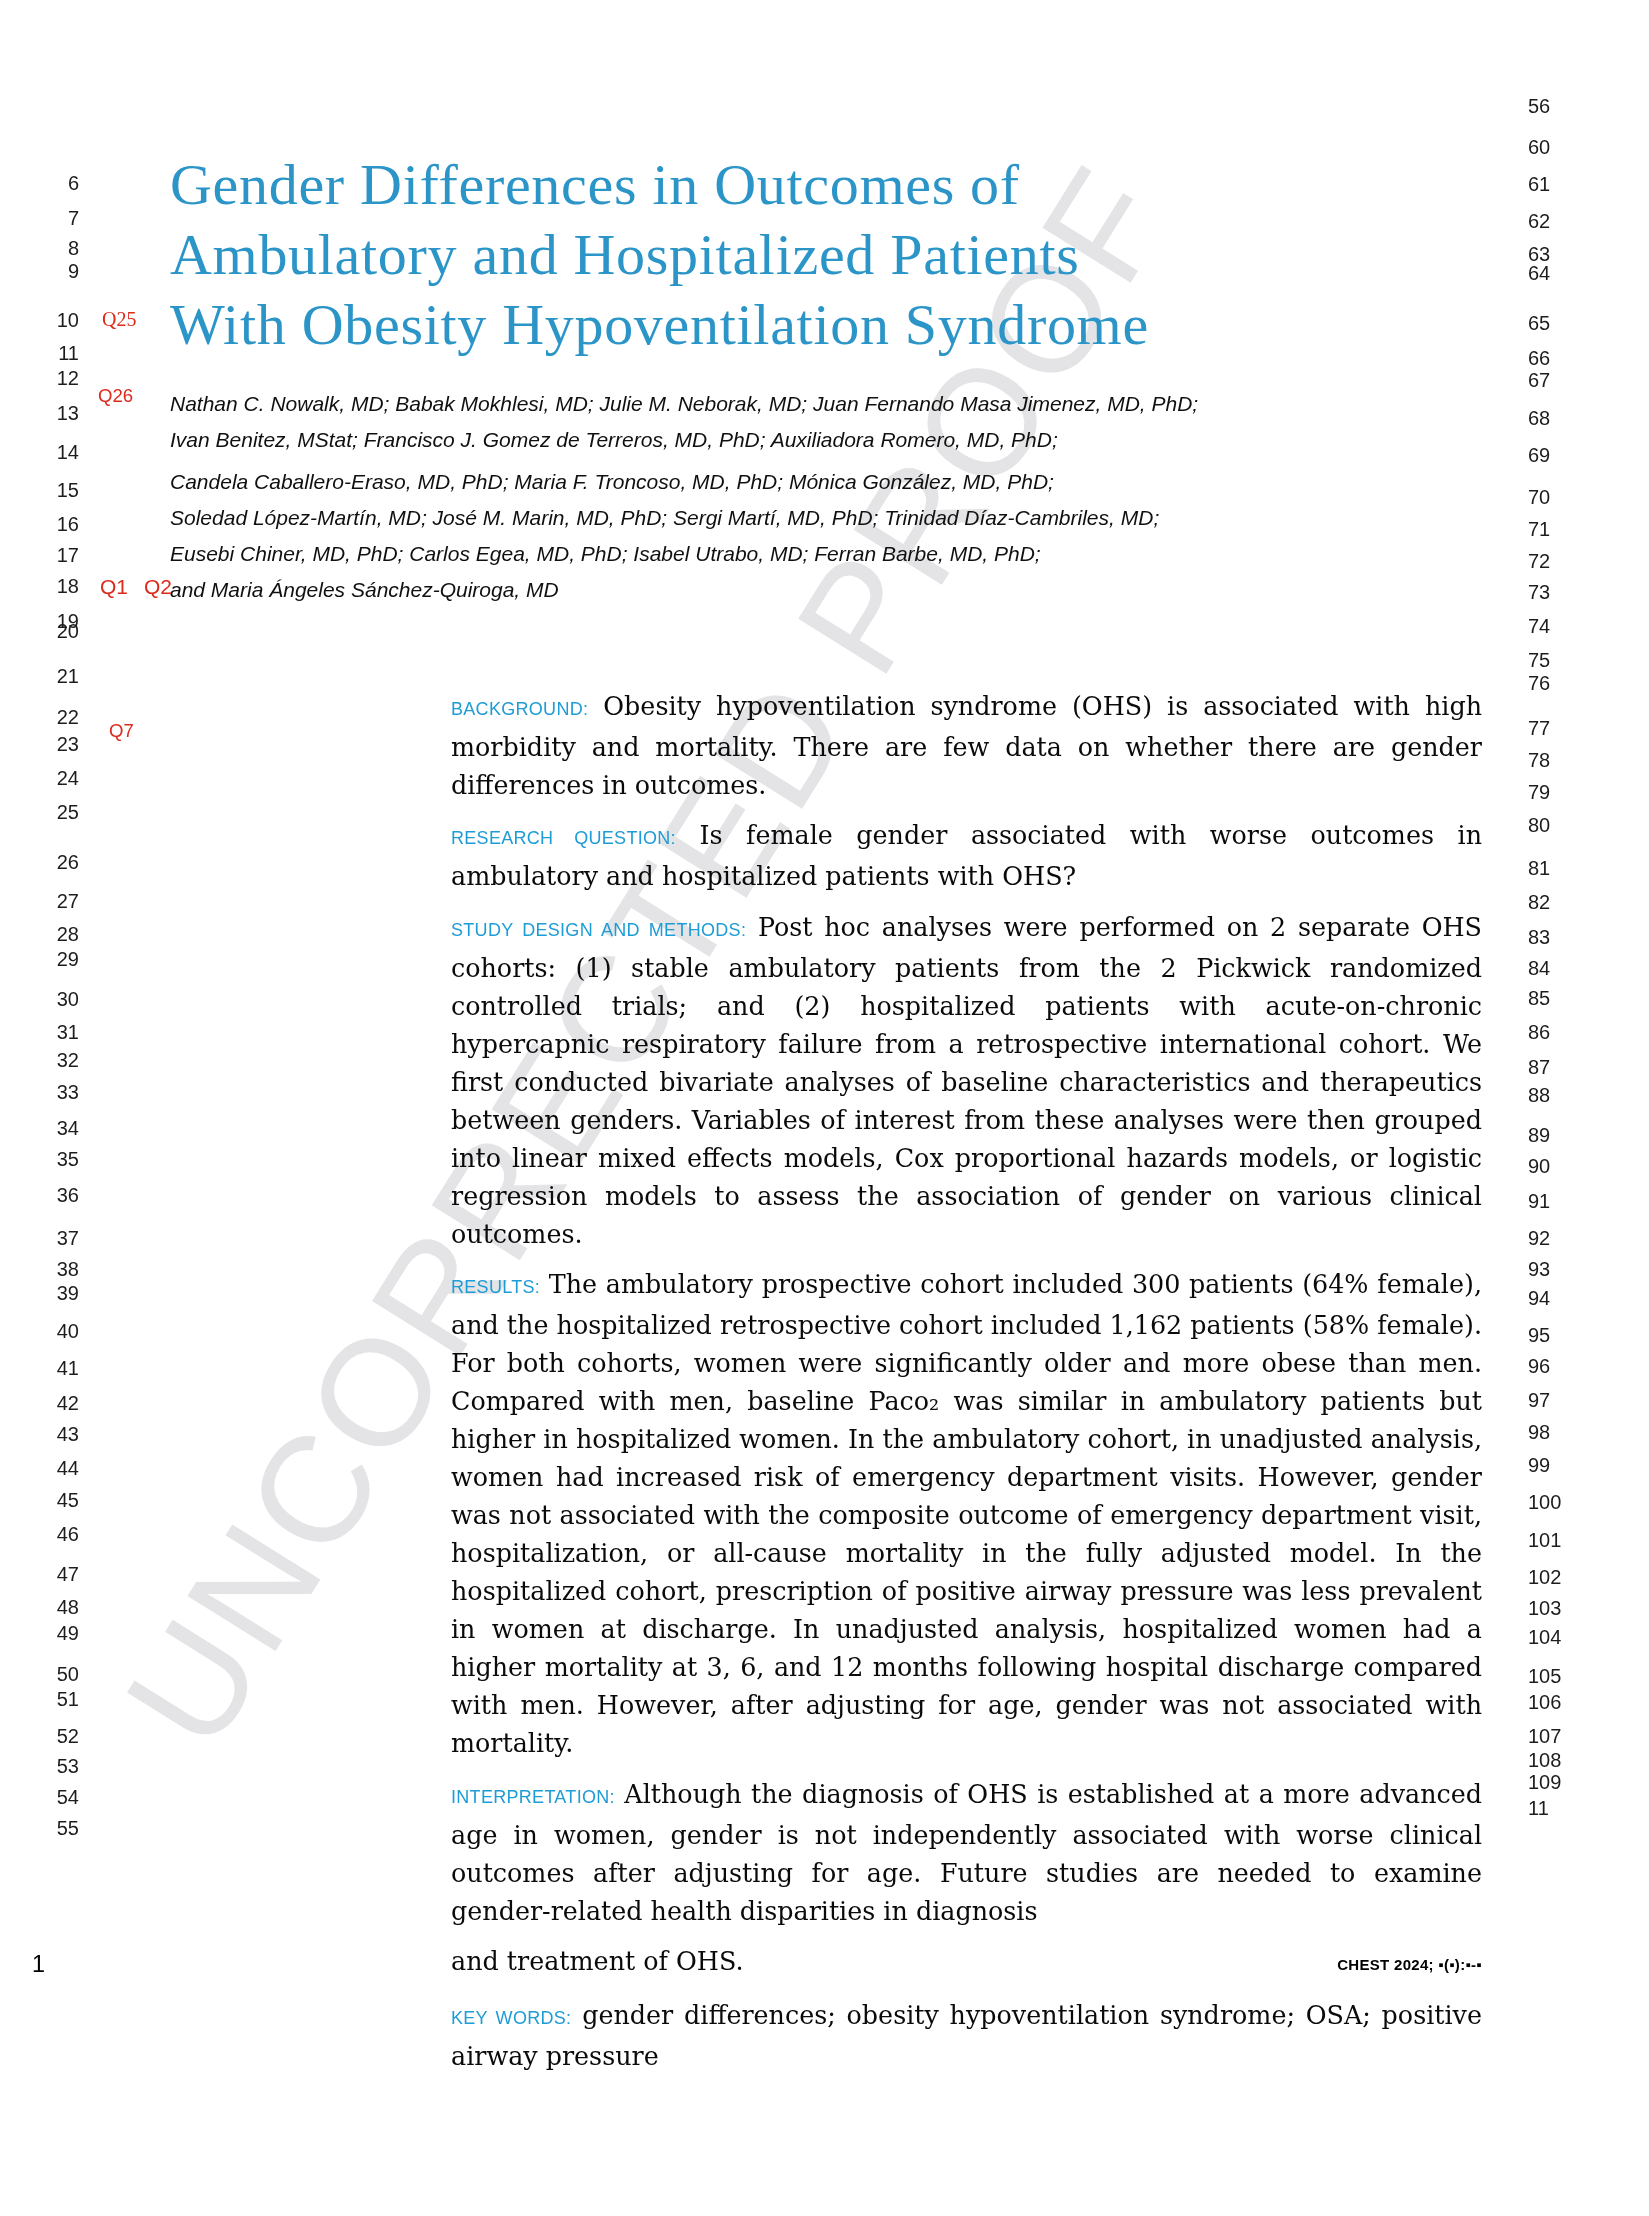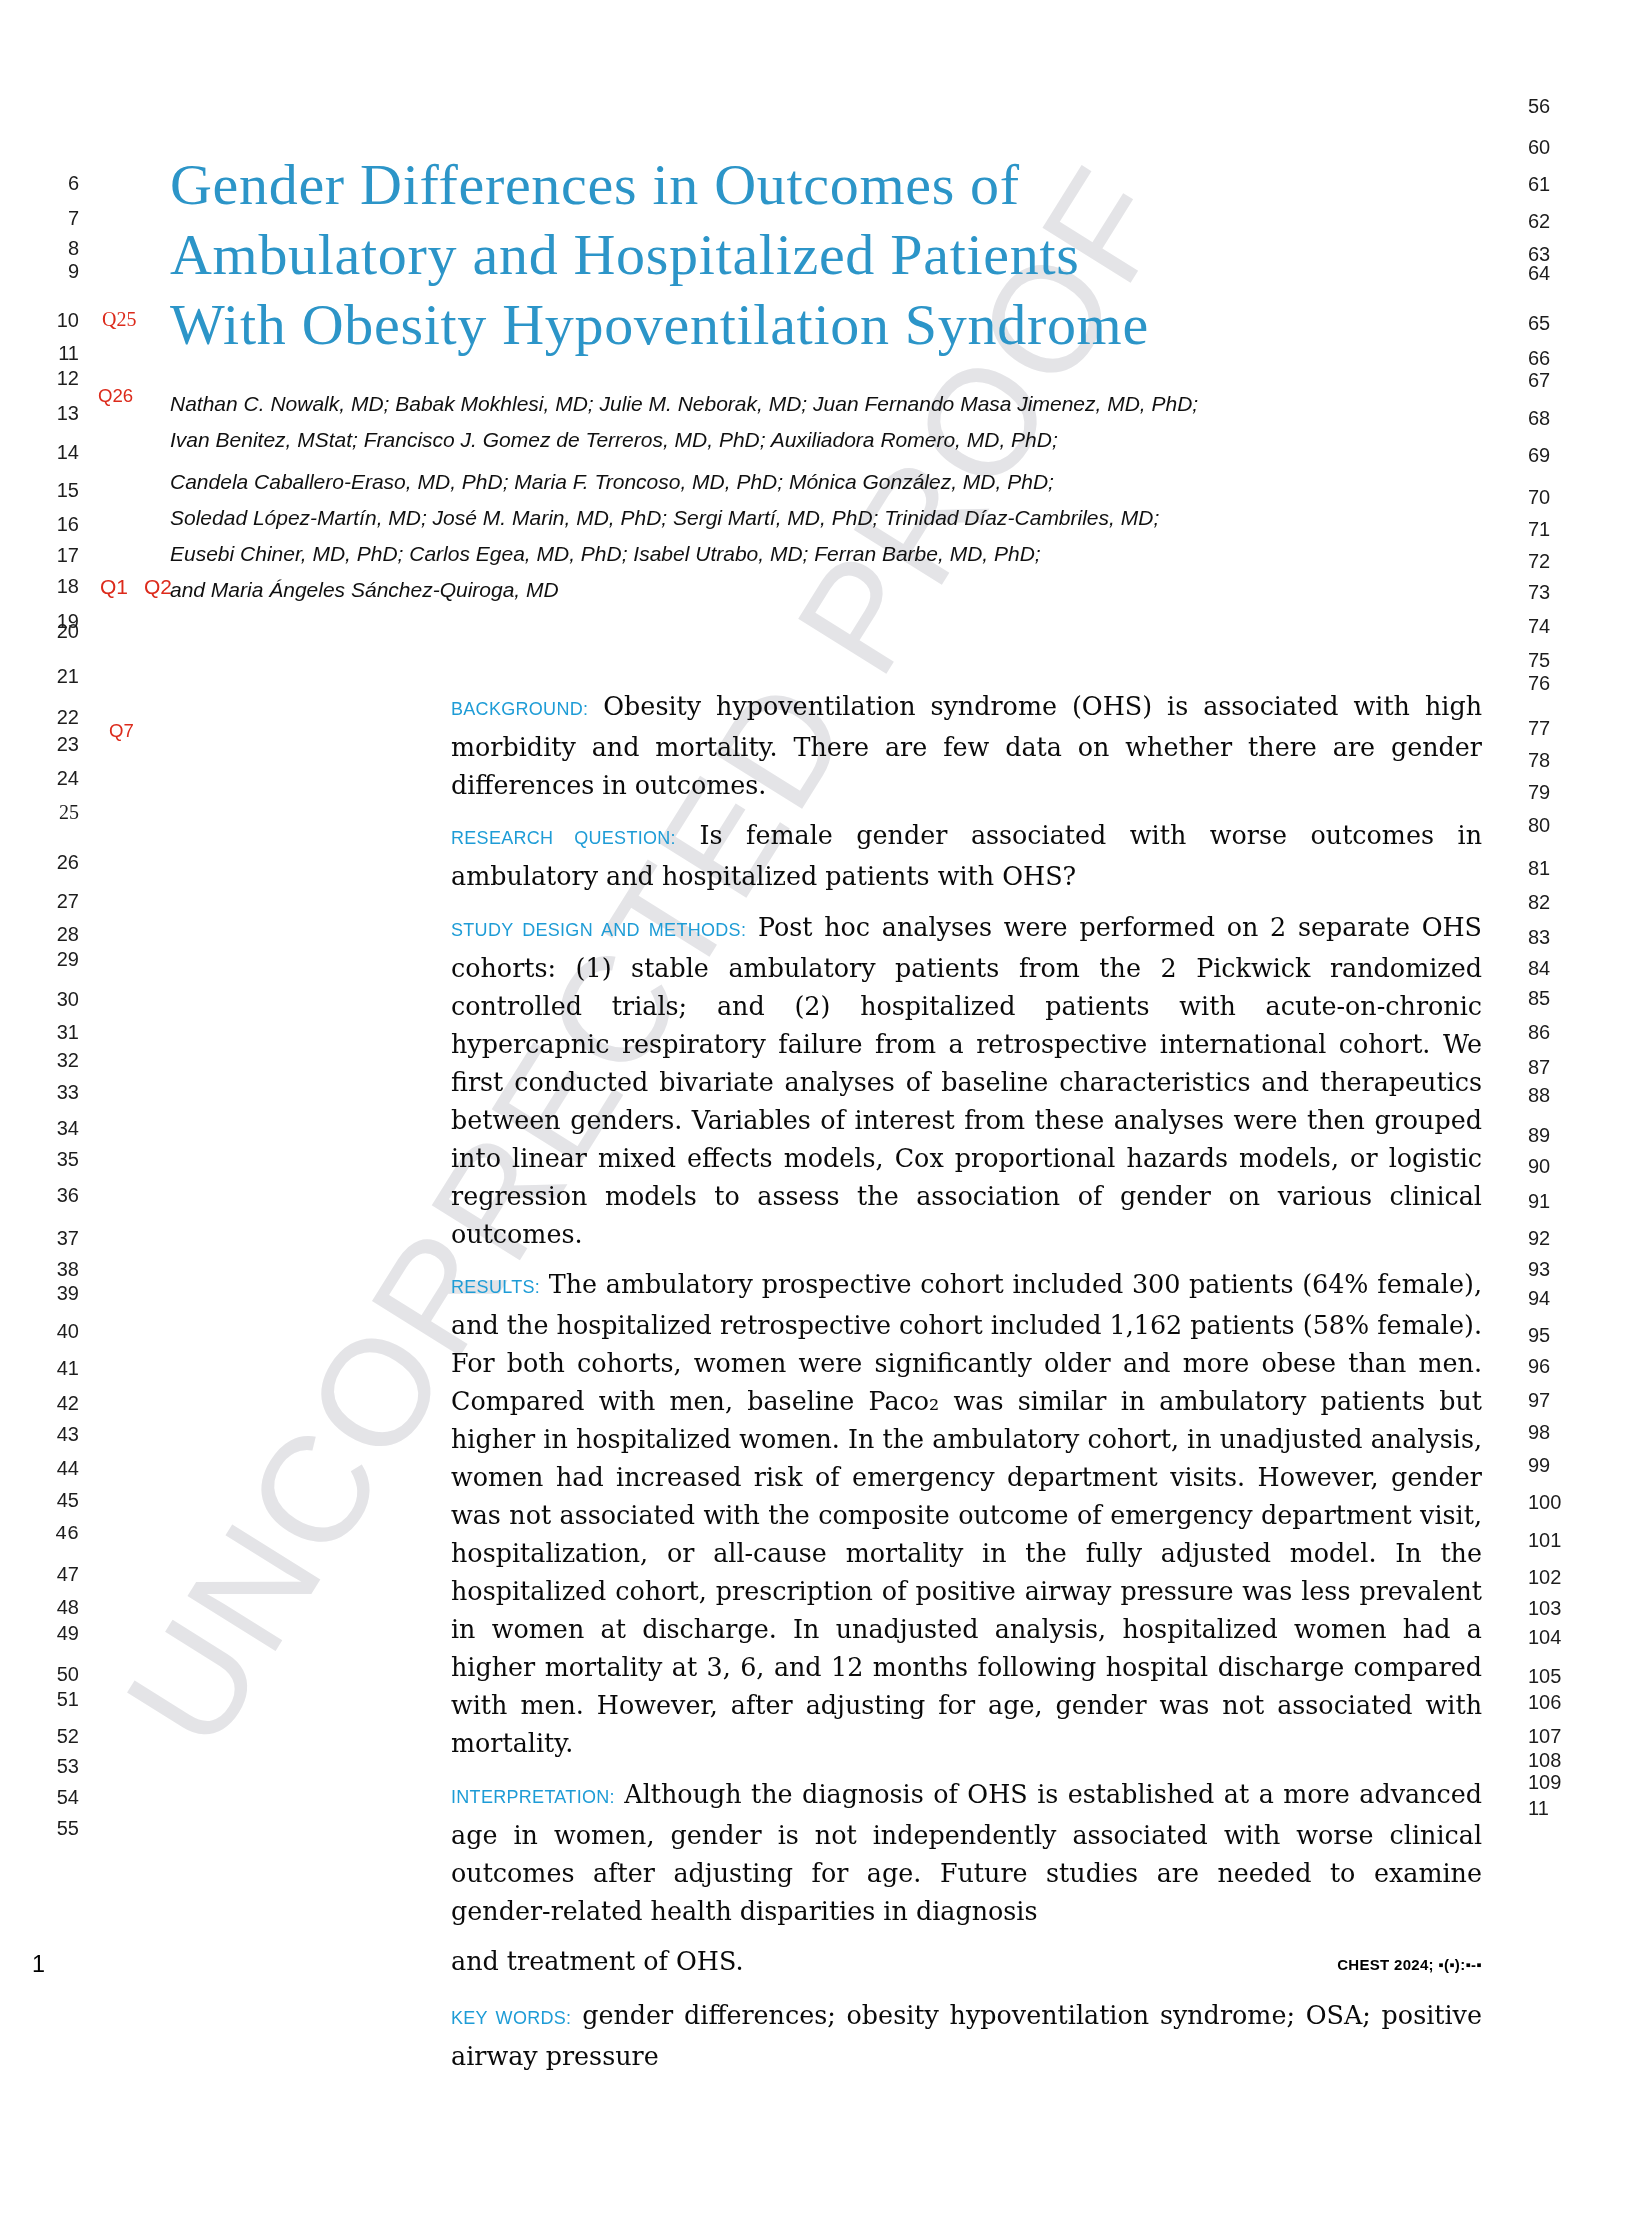--- a/index.html
+++ b/index.html
@@ -178,42 +178,42 @@
       <span class="lnum left" style="top: 480px;">15</span>
       <span class="lnum left" style="top: 514px;">16</span>
       <span class="lnum left" style="top: 545px;">17</span>
       <span class="lnum left" style="top: 576px;">18</span>
       <span class="lnum left" style="top: 611px;">19</span>
       <span class="lnum left" style="top: 621px;">20</span>
       <span class="lnum left" style="top: 666px;">21</span>
       <span class="lnum left" style="top: 707px;">22</span>
       <span class="lnum left" style="top: 734px;">23</span>
       <span class="lnum left" style="top: 768px;">24</span>
-      <span class="lnum left" style="top: 802px; font-family: Liberation Serif, serif;">25</span>
+      <span class="lnum left" style="top: 802px;">25</span>
       <span class="lnum left" style="top: 852px;">26</span>
       <span class="lnum left" style="top: 891px;">27</span>
       <span class="lnum left" style="top: 924px;">28</span>
       <span class="lnum left" style="top: 949px;">29</span>
       <span class="lnum left" style="top: 989px;">30</span>
       <span class="lnum left" style="top: 1022px;">31</span>
       <span class="lnum left" style="top: 1050px;">32</span>
       <span class="lnum left" style="top: 1082px;">33</span>
       <span class="lnum left" style="top: 1118px;">34</span>
       <span class="lnum left" style="top: 1149px;">35</span>
       <span class="lnum left" style="top: 1185px;">36</span>
       <span class="lnum left" style="top: 1228px;">37</span>
       <span class="lnum left" style="top: 1259px;">38</span>
       <span class="lnum left" style="top: 1283px;">39</span>
       <span class="lnum left" style="top: 1321px;">40</span>
       <span class="lnum left" style="top: 1358px;">41</span>
       <span class="lnum left" style="top: 1393px;">42</span>
       <span class="lnum left" style="top: 1424px;">43</span>
       <span class="lnum left" style="top: 1458px;">44</span>
       <span class="lnum left" style="top: 1490px;">45</span>
-      <span class="lnum left" style="top: 1524px; font-family: Liberation Mono, monospace;">46</span>
+      <span class="lnum left" style="top: 1524px;">46</span>
       <span class="lnum left" style="top: 1564px;">47</span>
       <span class="lnum left" style="top: 1597px;">48</span>
       <span class="lnum left" style="top: 1623px;">49</span>
       <span class="lnum left" style="top: 1664px;">50</span>
       <span class="lnum left" style="top: 1689px;">51</span>
       <span class="lnum left" style="top: 1726px;">52</span>
       <span class="lnum left" style="top: 1756px;">53</span>
       <span class="lnum left" style="top: 1787px;">54</span>
       <span class="lnum left" style="top: 1818px;">55</span>
     </div>

